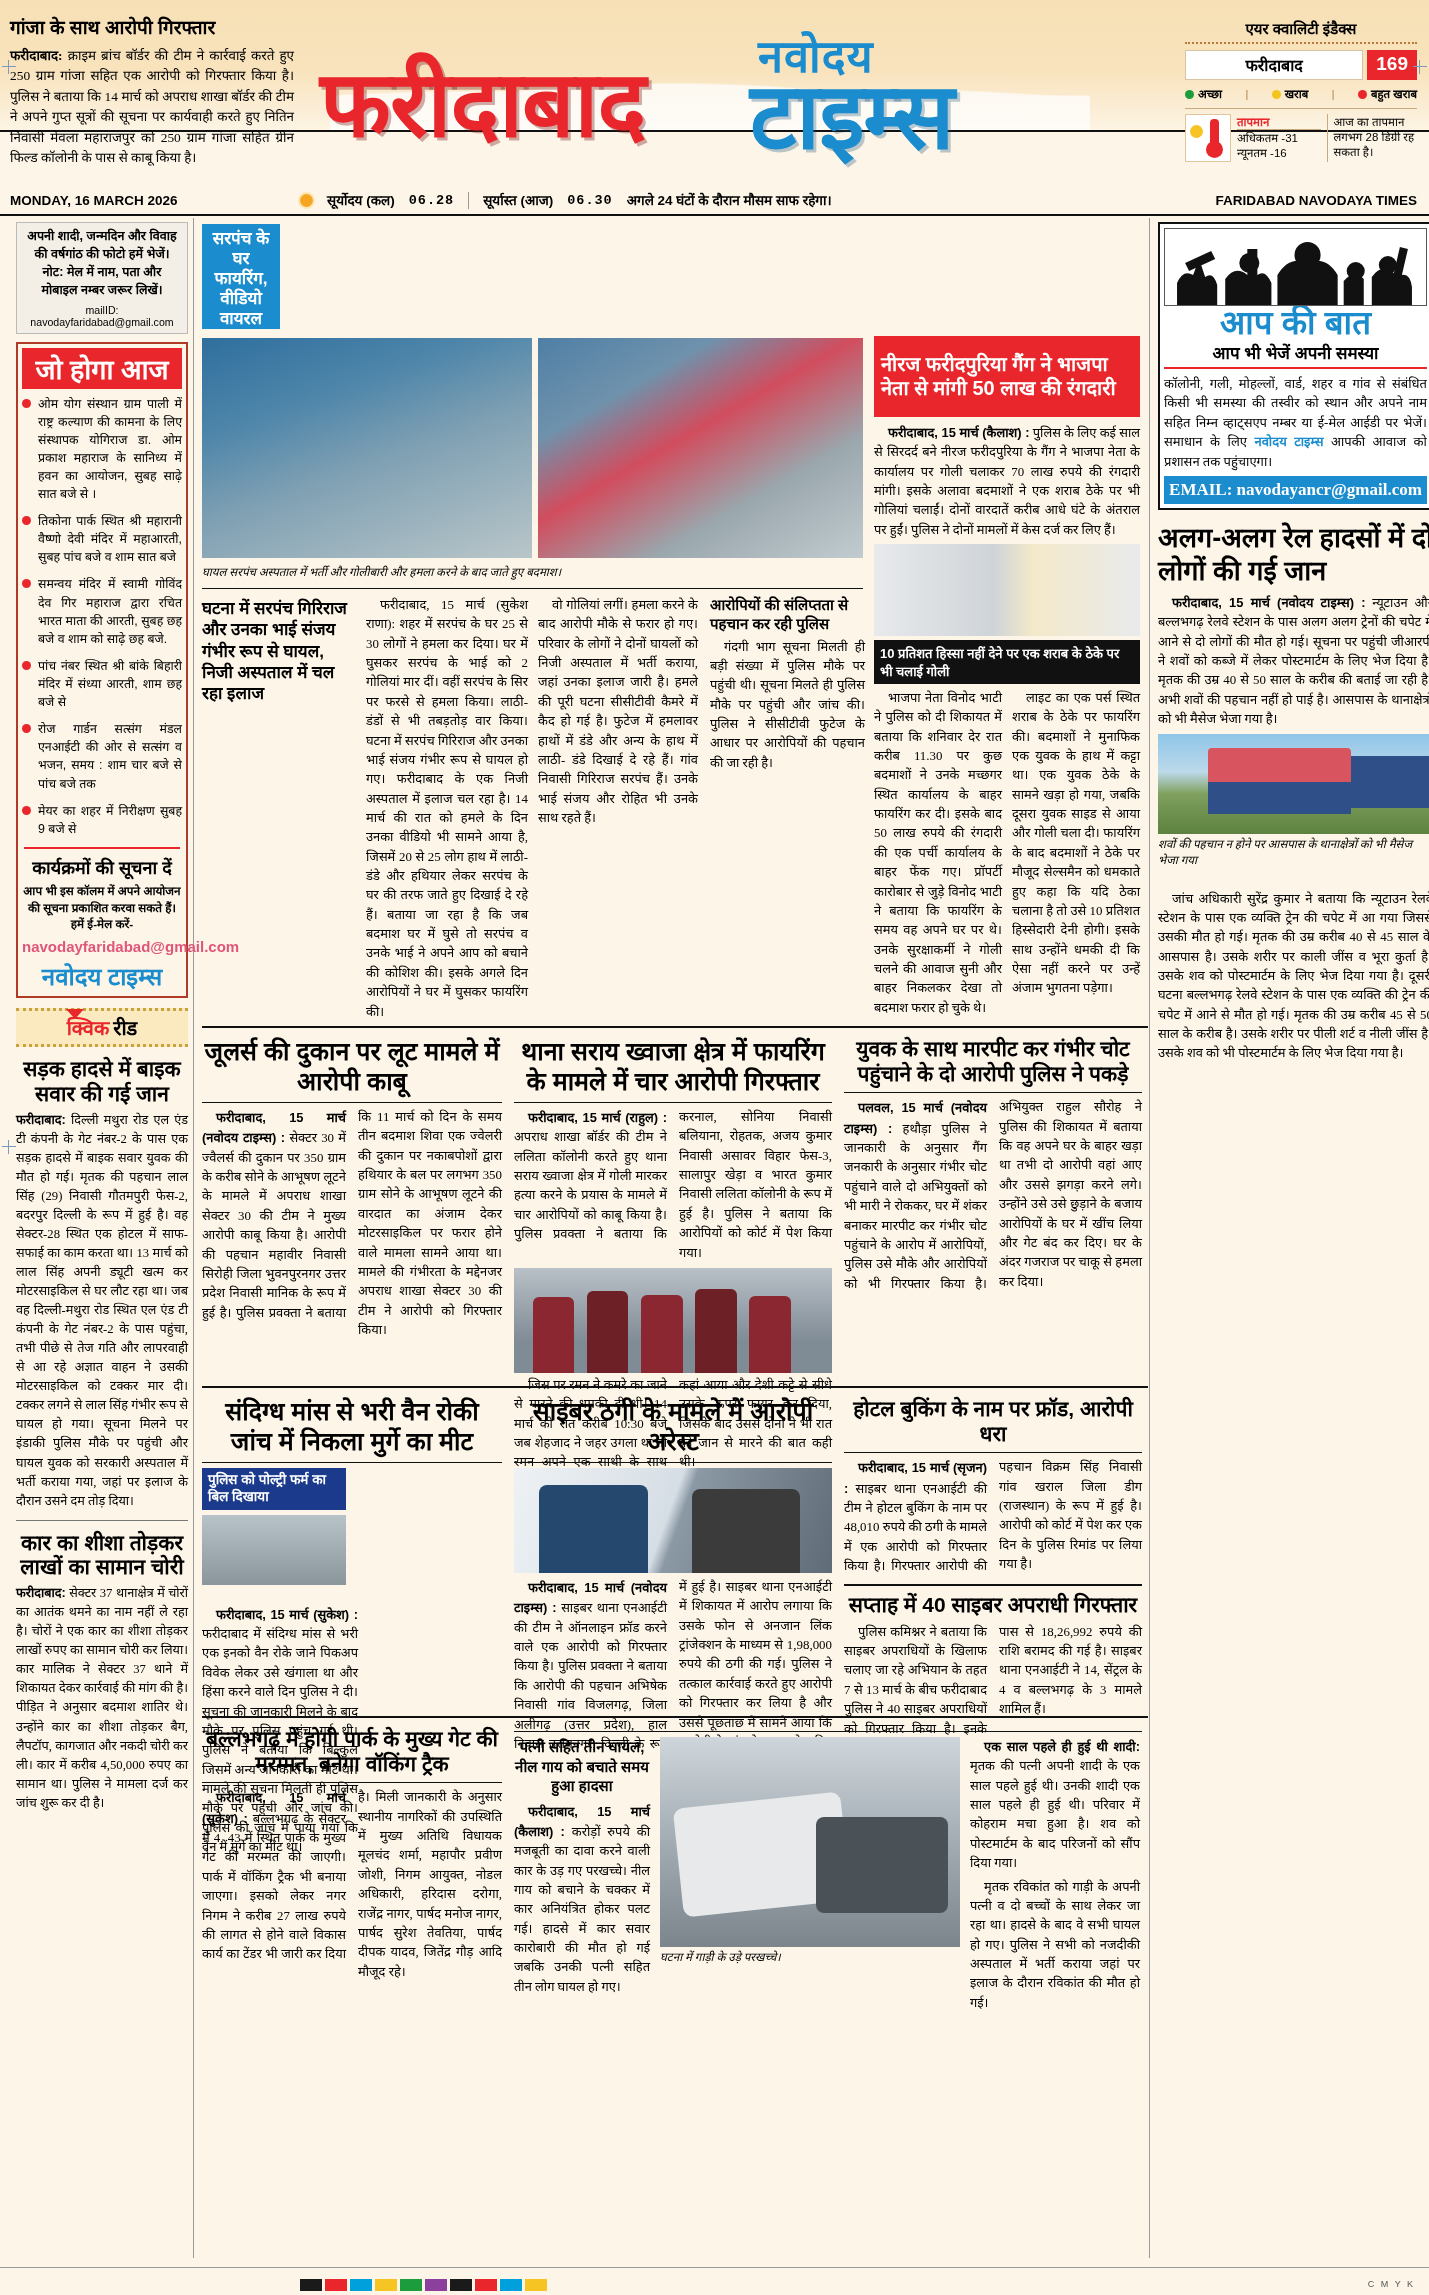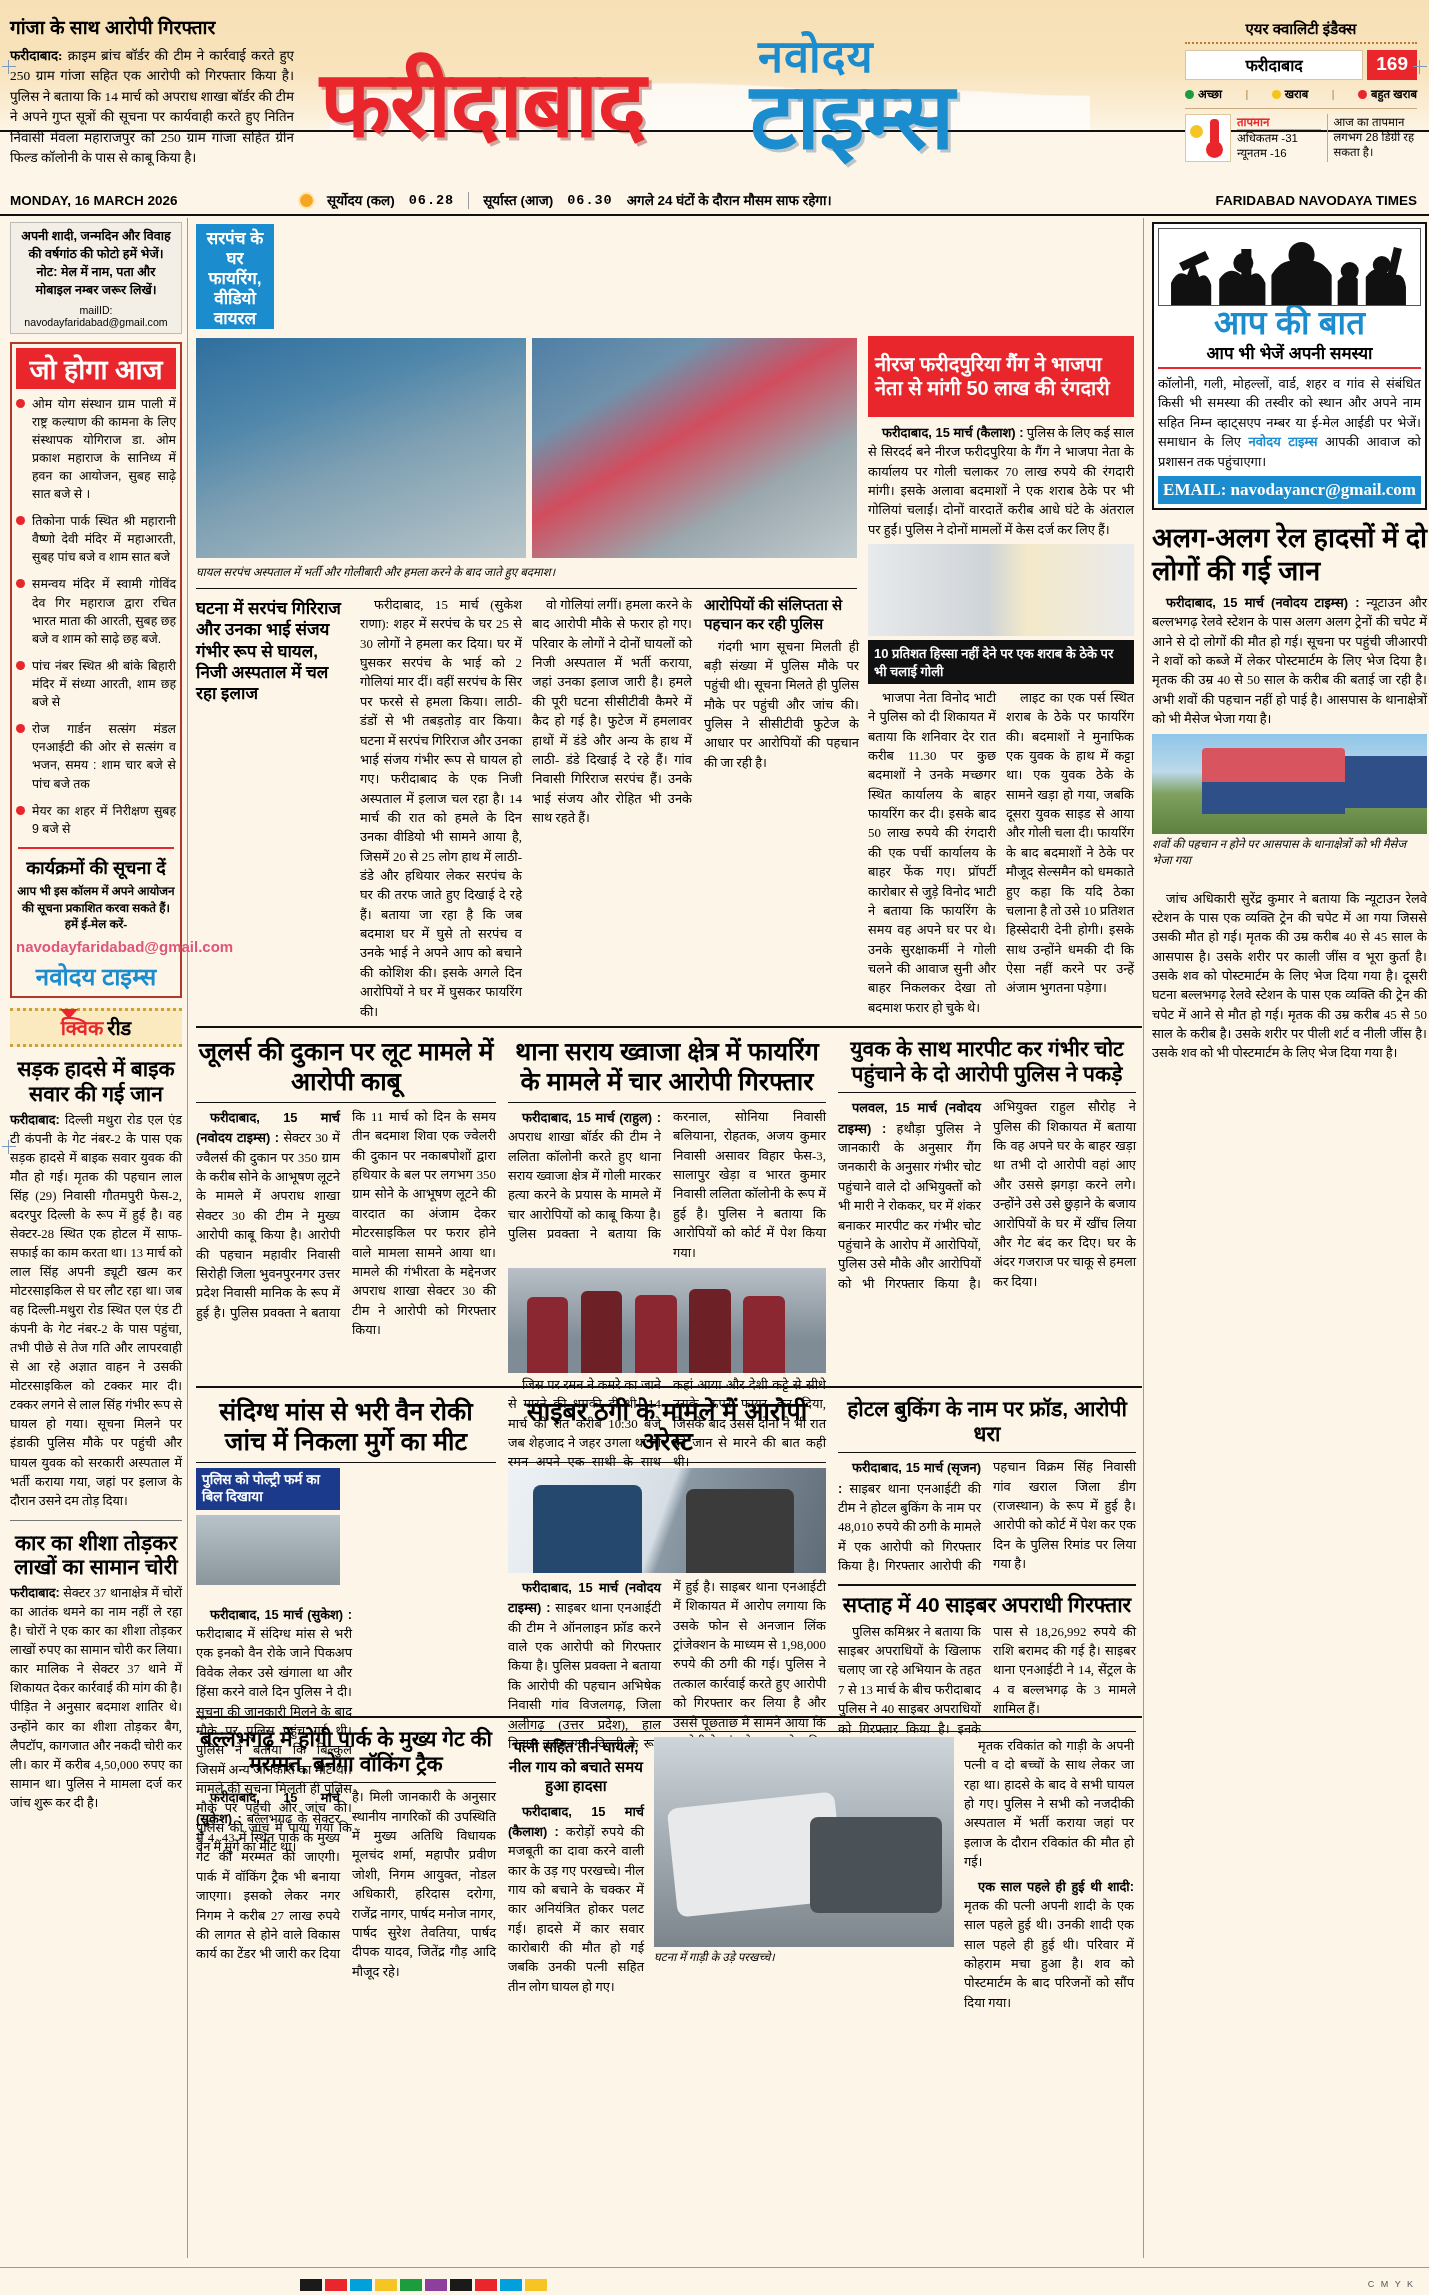--- a/index.html
+++ b/index.html
@@ -95,21 +95,21 @@
     background:#fdf6e8;
   }
   .datebar .d-left{padding-left:10px;width:300px;}
   .datebar .d-mid{flex:1;display:flex;align-items:center;gap:14px;}
   .sunicon{width:13px;height:13px;border-radius:50%;background:#f6a623;box-shadow:0 0 0 2px #fde7b4;}
   .mono{font-family:"Liberation Mono","DejaVu Sans Mono",monospace;font-weight:bold;letter-spacing:1px;}
   .vdiv{border-left:1px solid #999;height:17px;}
   .datebar .d-right{padding-right:12px;text-align:right;width:260px;}
 
   
-  .body{position:absolute;left:4px;top:218px;width:1292px;height:2040px;}
+  .body{position:absolute;left:10px;top:218px;width:1292px;height:2040px;}
   .colrule{position:absolute;top:0;bottom:0;width:1px;background:#9a9a9a;}
 
   
   .rail{position:absolute;left:6px;top:4px;width:172px;}
   .boxgrey{border:1px solid #bbb;background:#f3efe6;padding:5px 6px;}
   .boxgrey p{margin:0;font-size:12.6px;line-height:1.42;text-align:center;font-weight:bold;
     font-family:"Liberation Sans","DejaVu Sans",sans-serif;}
   .mailid{font-size:10.6px;text-align:center;margin-top:4px;
     font-family:"Liberation Sans","DejaVu Sans",sans-serif;}
 
@@ -500,22 +500,22 @@
         </div>
         <div style="width:300px;">
           <div class="photo ph-car" style="height:210px;position:relative;background:linear-gradient(180deg,#cfd6db 0%,#a7b0b7 45%,#7c858c 100%);">
             <div style="position:absolute;left:6%;top:30%;width:56%;height:52%;background:#e7e9ea;border-radius:10px;transform:rotate(-6deg);"></div>
             <div style="position:absolute;left:52%;top:38%;width:44%;height:46%;background:#4b5257;border-radius:8px;"></div>
           </div>
           <div class="cap">घटना में गाड़ी के उड़े परखच्चे।</div>
         </div>
         <div style="width:170px;">
           <div class="col-text">
+            <p><b class="hi">एक साल पहले ही हुई थी शादी:</b> <span>मृतक की पत्नी अपनी शादी के एक साल पहले हुई थी। उनकी शादी एक साल पहले ही हुई थी। परिवार में कोहराम मचा हुआ है। शव को पोस्टमार्टम के बाद परिजनों को सौंप दिया गया।</span></p>
             <p>मृतक रविकांत को गाड़ी के अपनी पत्नी व दो बच्चों के साथ लेकर जा रहा था। हादसे के बाद वे सभी घायल हो गए। पुलिस ने सभी को नजदीकी अस्पताल में भर्ती कराया जहां पर इलाज के दौरान रविकांत की मौत हो गई।</p>
-            <p><b class="hi">एक साल पहले ही हुई थी शादी:</b> <span>मृतक की पत्नी अपनी शादी के एक साल पहले हुई थी। उनकी शादी एक साल पहले ही हुई थी। परिवार में कोहराम मचा हुआ है। शव को पोस्टमार्टम के बाद परिजनों को सौंप दिया गया।</span></p>
           </div>
         </div>
       </div>
     </div>
 
   </div>
 
   <div class="bottombar">
     <div class="swatches">
       <i style="background:#1a1a1a"></i>

